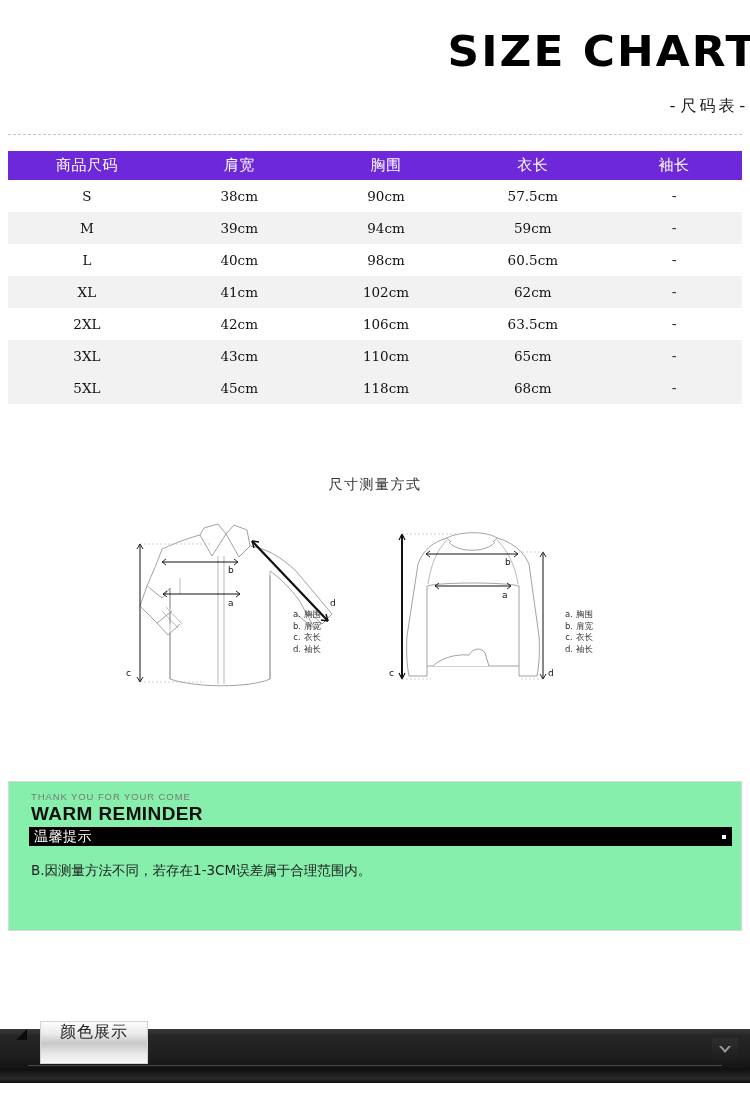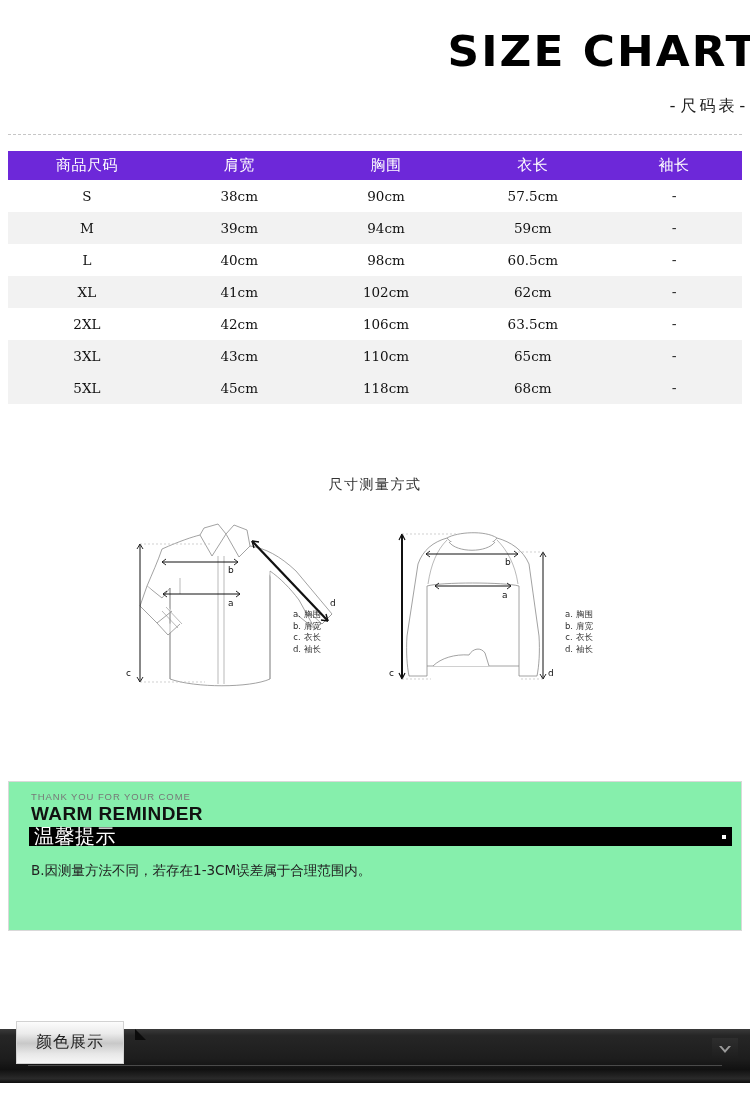--- a/index.html
+++ b/index.html
@@ -141,21 +141,21 @@
     position: relative;
     margin-top: 2px;
     margin-left: -2px;
     width: 703px; height: 19px;
     background: #000;
   }
   .warm-cn-bar .label {
     position: absolute;
     left: 5px; top: 1px;
     color: #fff;
-    font-size: 20px;
+    font-size: 14px;
     letter-spacing: 0.5px;
     font-family: "DejaVu Sans", sans-serif;
     line-height: 17px;
   }
   .warm-cn-bar .dot {
     position: absolute;
     right: 6px; top: 8px;
     width: 4px; height: 4px;
     background: #fff;
   }
@@ -176,25 +176,25 @@
     background: linear-gradient(180deg,#3a3a3a 0%, #262626 12%, #1d1d1d 55%, #111 75%, #2a2a2a 92%, #0d0d0d 100%);
   }
   .color-banner .hairline {
     position: absolute;
     left: 28px; right: 28px; top: 36px;
     height: 1px;
     background: #4a4a4a;
   }
   .banner-tab {
     position: absolute;
-    left: 16px; top: 1021px;
+    left: 40px; top: 1021px;
     width: 108px; height: 43px;
     background: linear-gradient(180deg,#fcfcfc 0%, #ebebeb 28%, #c8c8c8 52%, #e8e8e8 78%, #f6f6f6 100%);
     border: 1px solid #d2d2d2;
-    display: flex; align-items: center; justify-content: center;
+    display: flex; align-items: flex-start; justify-content: center;
   }
   .banner-tab .tab-label {
     font-size: 16px;
     letter-spacing: 1px;
     color: #222;
     font-family: "DejaVu Sans", sans-serif;
   }
   .fold {
     position: absolute;
     top: 1029px;

